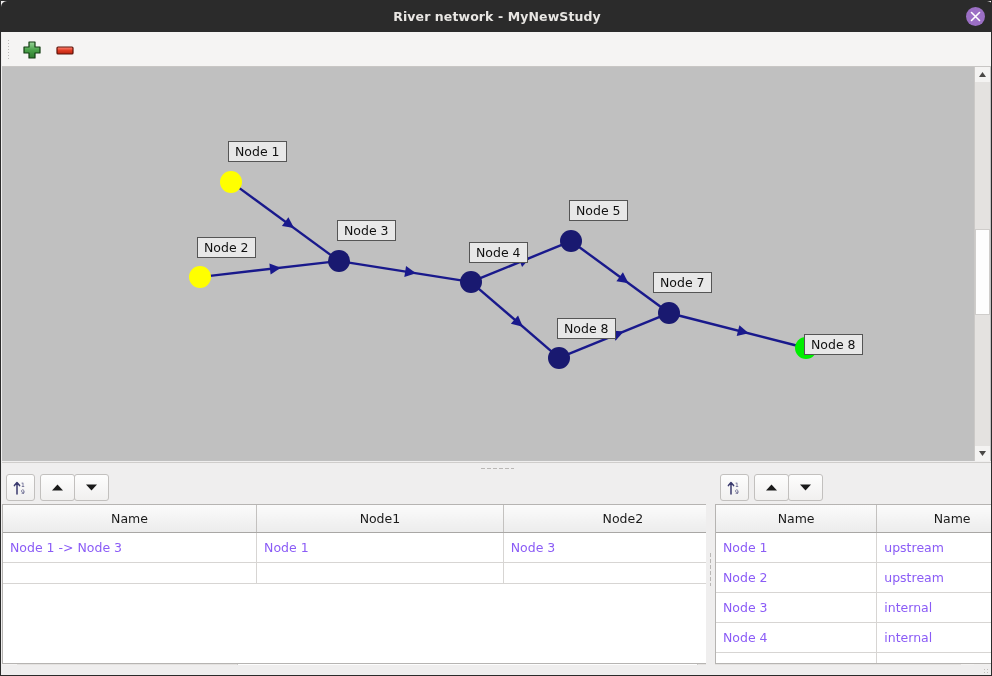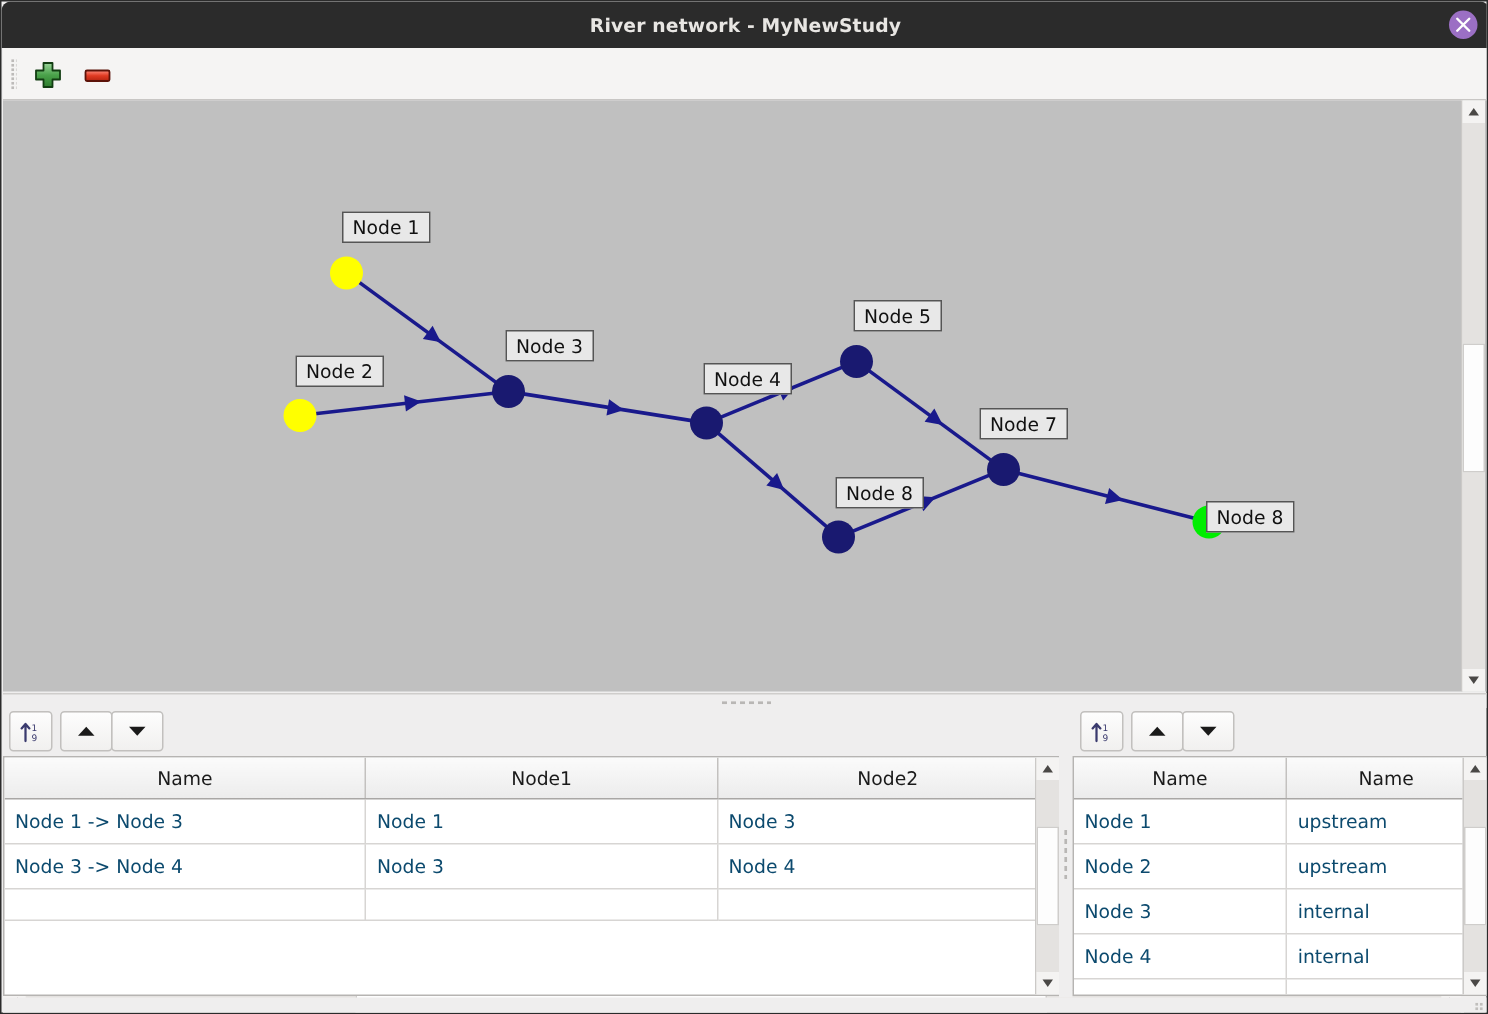--- a/index.html
+++ b/index.html
@@ -130,21 +130,21 @@
     cursor: col-resize;
   }
   #v-splitter .dots {
     position:absolute; left:3px; top:50%; transform:translateY(-50%);
     width: 3px; height: 34px;
     background-image: radial-gradient(#b9b7b5 45%, transparent 46%);
     background-size: 3px 6px;
   }
 
   
-  .panel { position: absolute; }
+  .panel { position: absolute; padding-left: 37px; }
   #left-panel  { left: 1px;  top: 471px; width: 705px; height: 193px; }
   #right-panel { left: 714px; top: 471px; width: 277px; height: 193px; }
 
   .panel-toolbar { position:absolute; left:0; top:0; height:30px; }
   .sb-square {
     position:absolute; top:2px;
     width:27px; height:25px;
     background: linear-gradient(#fdfdfd, #f1f0ef);
     border:1px solid #c2c0be;
     border-radius:3px;
@@ -170,21 +170,21 @@
     font-weight: normal;
     font-size: 12.5px;
     color: #1a1a1a;
     height: 25px;
     text-align: center;
   }
   table.grid td {
     border-right: 1px solid #d7d5d3;
     border-bottom: 1px solid #d7d5d3;
     font-size: 12.5px;
-    color: #0c4a6e;
+    color: #8b5cf6;
     height: 29px;
     padding: 0 7px;
     text-align: left;
     white-space: nowrap;
     overflow: hidden;
   }
   table.grid td.empty { height: 20px; }
 
   .tbl-vscroll {
     position:absolute; right:0; top:0; width:16px; height:100%;
@@ -347,25 +347,20 @@
               <th style="width: 222px;">Node2</th>
             </tr>
           </thead>
         <tbody id="reaches-body">
             <tr>
               <td>Node 1 -&gt; Node 3</td>
               <td>Node 1</td>
               <td>Node 3</td>
             </tr>
             <tr>
-              <td>Node 3 -&gt; Node 4</td>
-              <td>Node 3</td>
-              <td>Node 4</td>
-            </tr>
-            <tr>
               <td class="empty"></td>
               <td class="empty"></td>
               <td class="empty"></td>
             </tr>
           </tbody>
       </table>
       <div class="tbl-vscroll">
         <div class="sb-track" style="left:0;top:15px;width:15px;height:128px;"></div>
         <div class="sb-arrow" style="left:0;top:0;width:15px;height:15px;">
           <svg width="9" height="7" viewBox="0 0 9 7">

